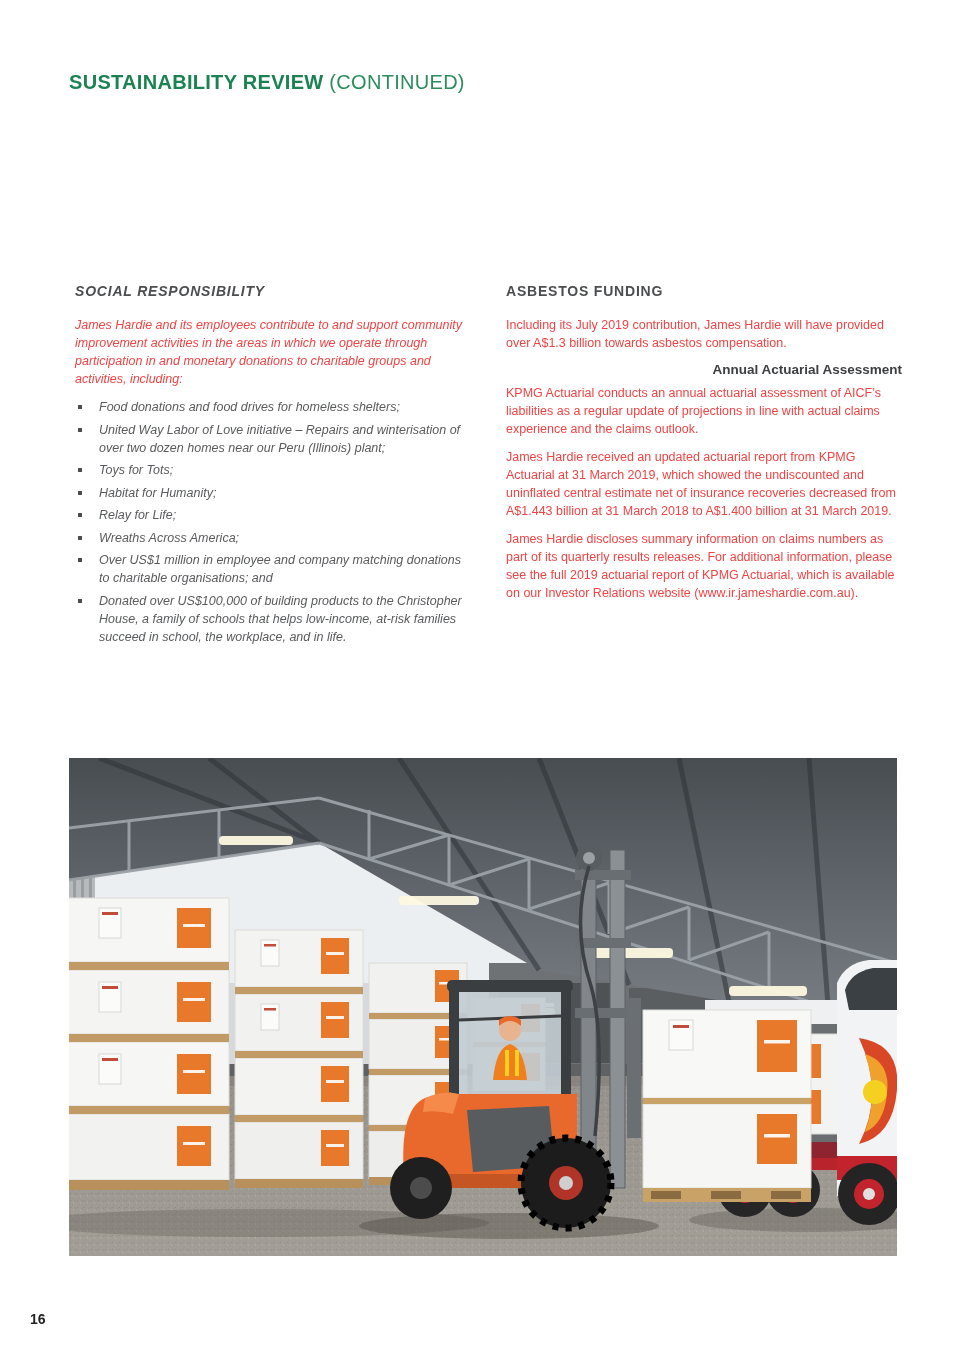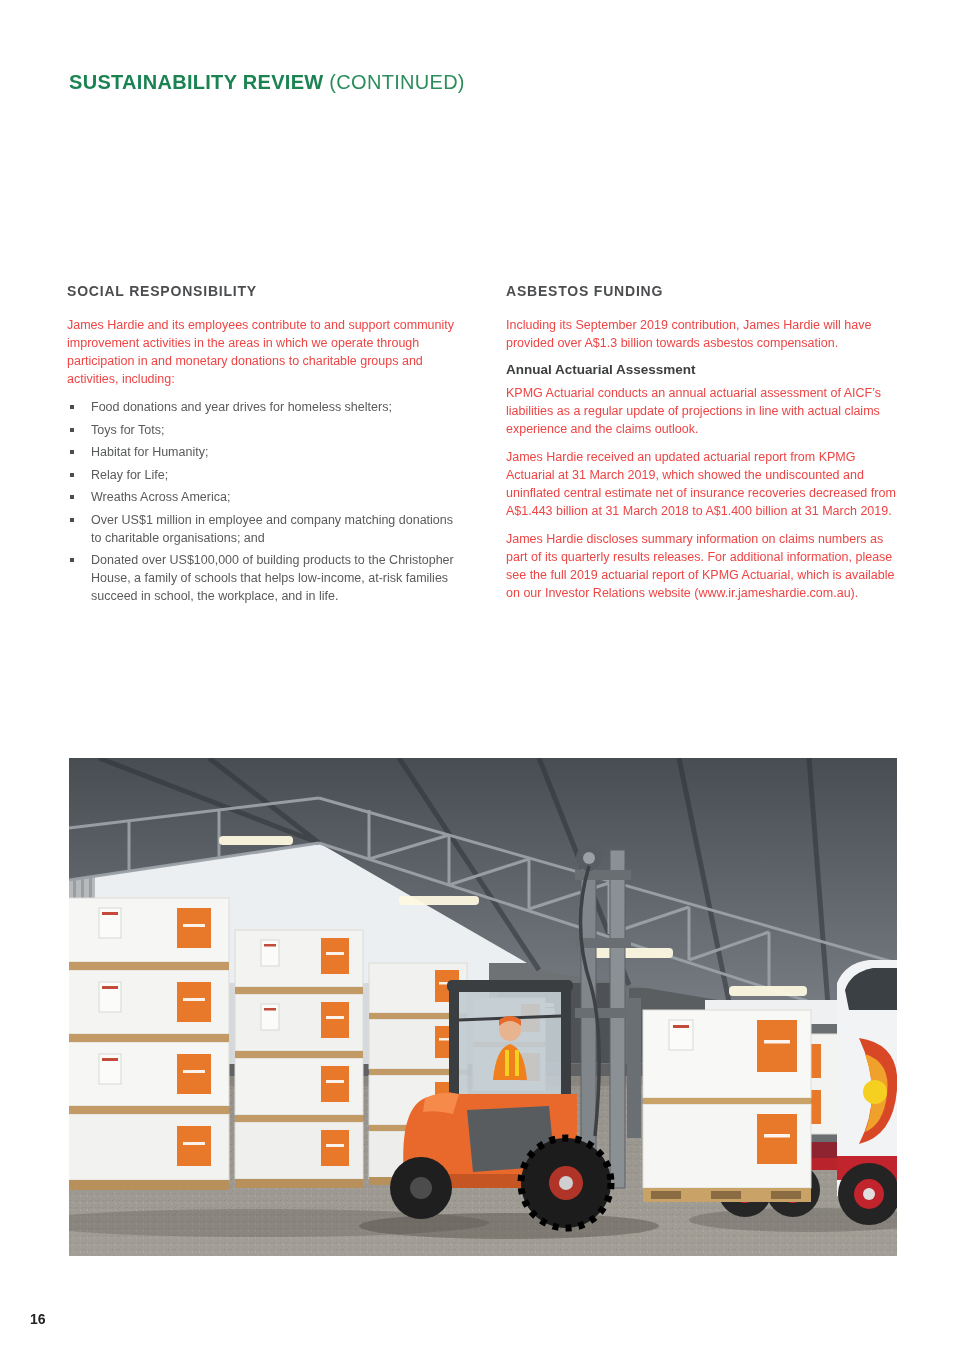--- a/index.html
+++ b/index.html
@@ -5,26 +5,26 @@
   * { margin:0; padding:0; box-sizing:border-box; }
   html,body { width:965px; height:1365px; background:#ffffff;
     font-family:"Liberation Sans", sans-serif; position:relative; }
   .page { position:absolute; inset:0; width:965px; height:1365px; background:#fff; overflow:hidden; }
 
   .page-title { position:absolute; left:69px; top:71px; font-size:20px; letter-spacing:.3px; }
   .page-title .t-main { color:#1b8351; font-weight:bold; }
   .page-title .t-suffix { color:#2b8d5c; font-weight:400; }
 
   .col { position:absolute; top:283px; width:396px; }
-  .col-left  { left:67px; }
+  .col-left  { left:75px;font-style:italic; }
   .col-right { left:506px; }
 
   h2.sec { font-size:14px; font-weight:bold; color:#4c4d4f; letter-spacing:.8px; margin-bottom:17px; }
   .col p { font-size:12.5px; line-height:18px; color:#ef4444; margin-bottom:10px; }
-  h3.sub { font-size:13.5px; font-weight:bold; color:#3d3e40; margin:3px 0 7px 0; }
+  h3.sub { font-size:13.5px; font-weight:bold; color:#3d3e40; margin:3px 0 7px 0;text-align:right; }
 
   ul.bullets { list-style:none; margin-top:2px; }
   ul.bullets li { position:relative; font-size:12.5px; line-height:18px; color:#595a5c;
     padding-left:24px; margin-bottom:4.5px; }
   ul.bullets li::before { content:""; position:absolute; left:3px; top:7px;
     width:4px; height:4px; background:#4c4d4f; }
 
   .photo { position:absolute; left:69px; top:758px; width:828px; height:498px; overflow:hidden; }
   .photo svg { display:block; width:828px; height:498px; }
 
@@ -36,33 +36,34 @@
 <div class="page">
 
   <div class="page-title">
     <span class="t-main">SUSTAINABILITY REVIEW</span><span class="t-suffix"> (CONTINUED)</span>
   </div>
 
   <div class="col col-left">
     <h2 class="sec">SOCIAL RESPONSIBILITY</h2>
     <p>James Hardie and its employees contribute to and support community improvement activities in the areas in which we operate through participation in and monetary donations to charitable groups and activities, including:</p>
     <ul class="bullets">
-      <li>Food donations and year drives for homeless shelters;</li>
+      <li>Food donations and food drives for homeless shelters;</li>
+      <li>United Way Labor of Love initiative – Repairs and winterisation of over two dozen homes near our Peru (Illinois) plant;</li>
       <li>Toys for Tots;</li>
       <li>Habitat for Humanity;</li>
       <li>Relay for Life;</li>
       <li>Wreaths Across America;</li>
       <li>Over US$1 million in employee and company matching donations to charitable organisations; and</li>
       <li>Donated over US$100,000 of building products to the Christopher House, a family of schools that helps low-income, at-risk families succeed in school, the workplace, and in life.</li>
     </ul>
   </div>
 
   <div class="col col-right">
     <h2 class="sec">ASBESTOS FUNDING</h2>
-    <p>Including its September 2019 contribution, James Hardie will have provided over A$1.3 billion towards asbestos compensation.</p>
+    <p>Including its July 2019 contribution, James Hardie will have provided over A$1.3 billion towards asbestos compensation.</p>
     <h3 class="sub">Annual Actuarial Assessment</h3>
     <p>KPMG Actuarial conducts an annual actuarial assessment of AICF’s liabilities as a regular update of projections in line with actual claims experience and the claims outlook.</p>
     <p>James Hardie received an updated actuarial report from KPMG Actuarial at 31 March 2019, which showed the undiscounted and uninflated central estimate net of insurance recoveries decreased from A$1.443 billion at 31 March 2018 to A$1.400 billion at 31 March 2019.</p>
     <p>James Hardie discloses summary information on claims numbers as part of its quarterly results releases. For additional information, please see the full 2019 actuarial report of KPMG Actuarial, which is available on our Investor Relations website (www.ir.jameshardie.com.au).</p>
   </div>
 
   <div class="photo">
     <svg viewBox="0 0 828 498" xmlns="http://www.w3.org/2000/svg">
       <defs>
         <linearGradient id="roofGrad" x1="0" y1="0" x2="0" y2="1">

